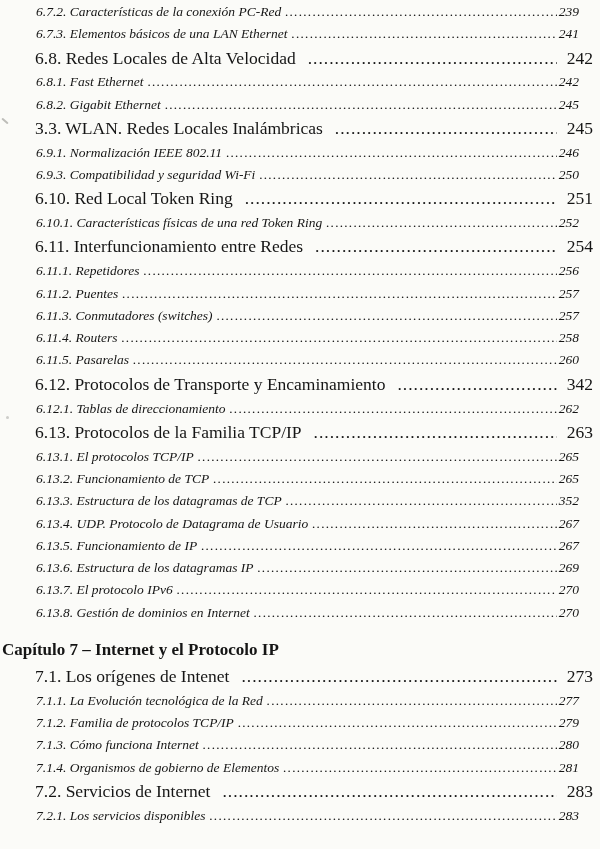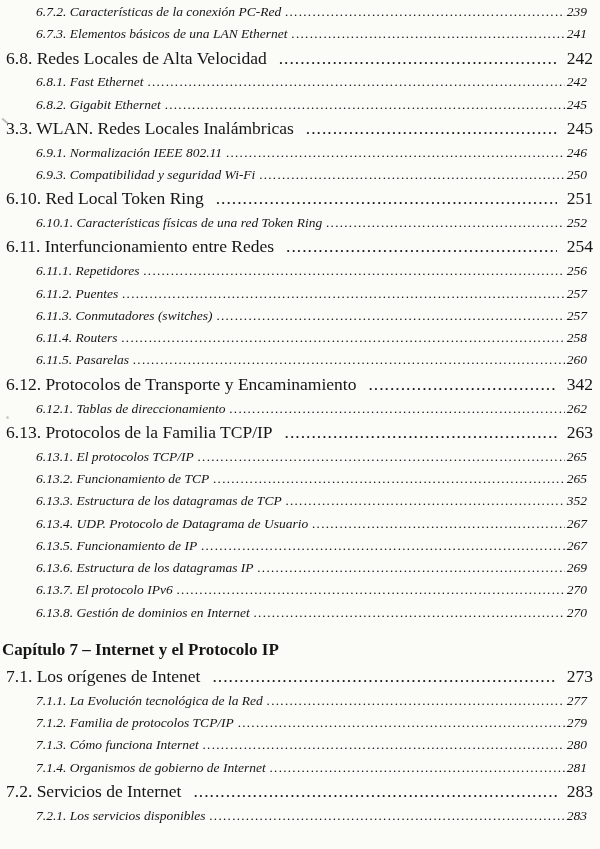--- a/index.html
+++ b/index.html
@@ -20,30 +20,30 @@
     padding-top: 1px;
     font-family: "Liberation Serif", "DejaVu Serif", serif;
     color: #151515;
   }
   .row {
     display: flex;
     align-items: baseline;
     box-sizing: border-box;
   }
   .row.sec {
-    padding-left: 6px;
+    padding-left: 35px;
     padding-right: 7px;
     font-size: 17.5px;
     line-height: 25.8px;
     height: 25.8px;
     gap: 8px;
   }
   .row.sub {
     padding-left: 36px;
-    padding-right: 13px;
+    padding-right: 21px;
     font-size: 13.5px;
     font-style: italic;
     line-height: 22.3px;
     height: 22.3px;
     text-align: center;
   }
   .row.chapter {
     padding: 12px 0 0 2px;
     font-size: 17px;
     font-weight: bold;
@@ -254,21 +254,21 @@
         <span class="label">7.1.2. Familia de protocolos TCP/IP</span>
         <span class="dots"></span>
         <span class="page-num">279</span>
       </div>
       <div class="row sub">
         <span class="label">7.1.3. Cómo funciona Internet</span>
         <span class="dots"></span>
         <span class="page-num">280</span>
       </div>
       <div class="row sub">
-        <span class="label">7.1.4. Organismos de gobierno de Internet</span>
+        <span class="label">7.1.4. Organismos de gobierno de Elementos</span>
         <span class="dots"></span>
         <span class="page-num">281</span>
       </div>
       <div class="row sec">
         <span class="label">7.2. Servicios de Internet</span>
         <span class="dots"></span>
         <span class="page-num">283</span>
       </div>
       <div class="row sub">
         <span class="label">7.2.1. Los servicios disponibles</span>

